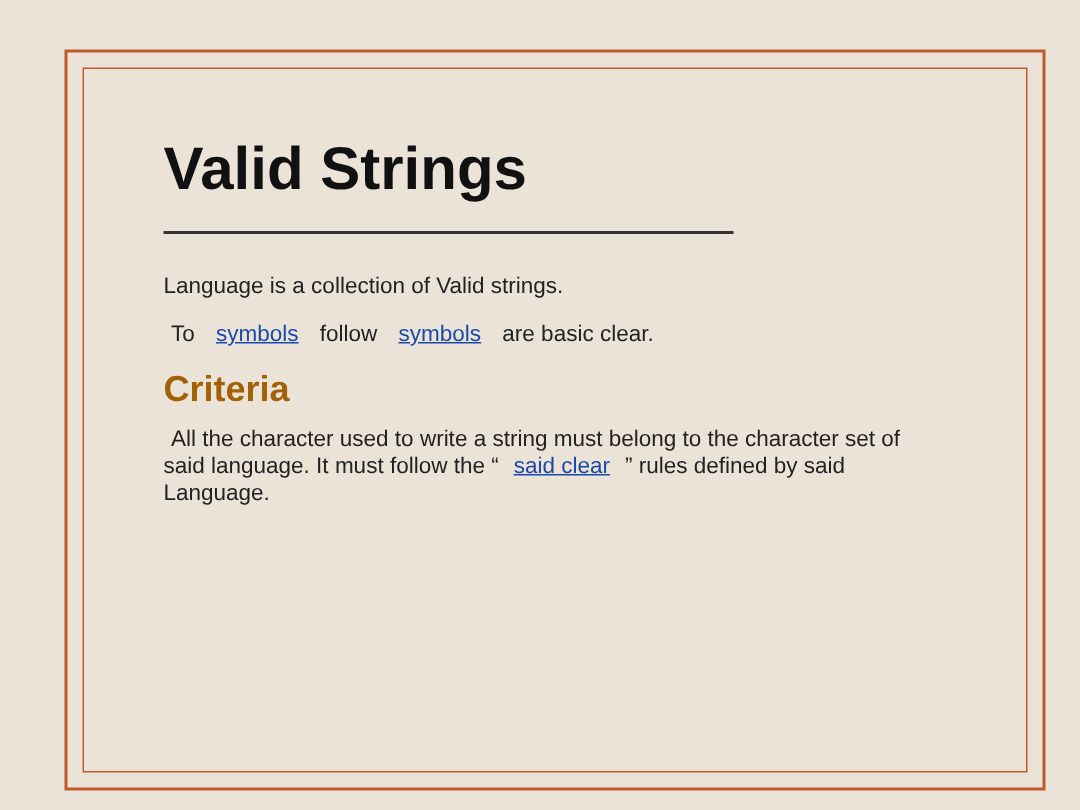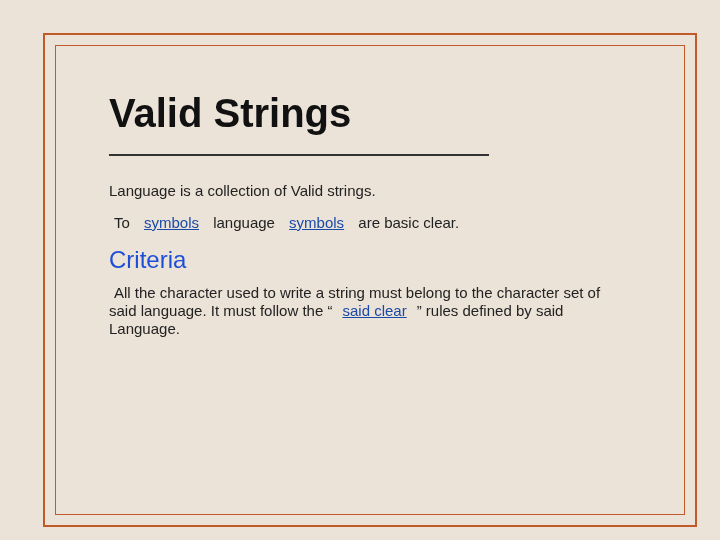--- a/index.html
+++ b/index.html
@@ -41,22 +41,22 @@
     margin-bottom: 26px;
   }
   .para {
     font-size: 15px;
     color: #222;
     line-height: 1.2;
     margin-bottom: 14px;
   }
   .subhead {
     font-size: 24px;
-    font-weight: normal;
-    color: #1d4ed8;
+    font-weight: bold;
+    color: #a16207;
     margin-bottom: 10px;
     margin-top: 6px;
   }
   .link {
     color: #1a4aa8;
     text-decoration: underline;
   }
 </style>
 </head>
 <body>
@@ -64,21 +64,21 @@
 <div class="outer-frame">
   <div class="inner-frame">
 
     <h1 class="title">Valid Strings</h1>
 
     <hr class="divider">
 
     <p class="para">Language is a collection of Valid strings.</p>
 
     <p class="para">
-      <span>To </span><span class="link">symbols</span><span> language </span><span class="link">symbols</span><span> are basic clear.</span>
+      <span>To </span><span class="link">symbols</span><span> follow </span><span class="link">symbols</span><span> are basic clear.</span>
     </p>
 
     <p class="subhead">Criteria</p>
 
     <p class="para">
       <span>All the character used to write a string must belong to the character set of said language. It must follow the “</span><span class="link">said clear</span><span>” rules defined by said Language.</span>
     </p>
 
   </div>
 </div>

